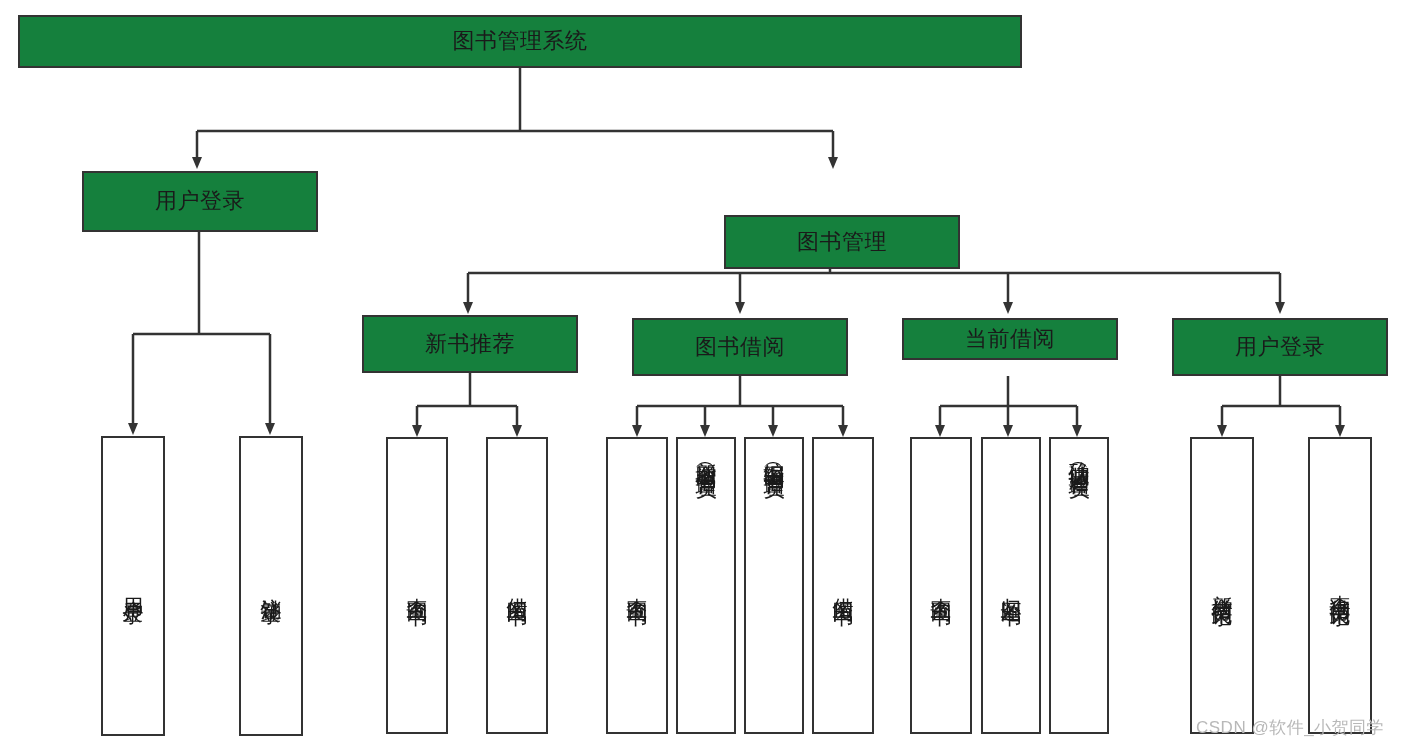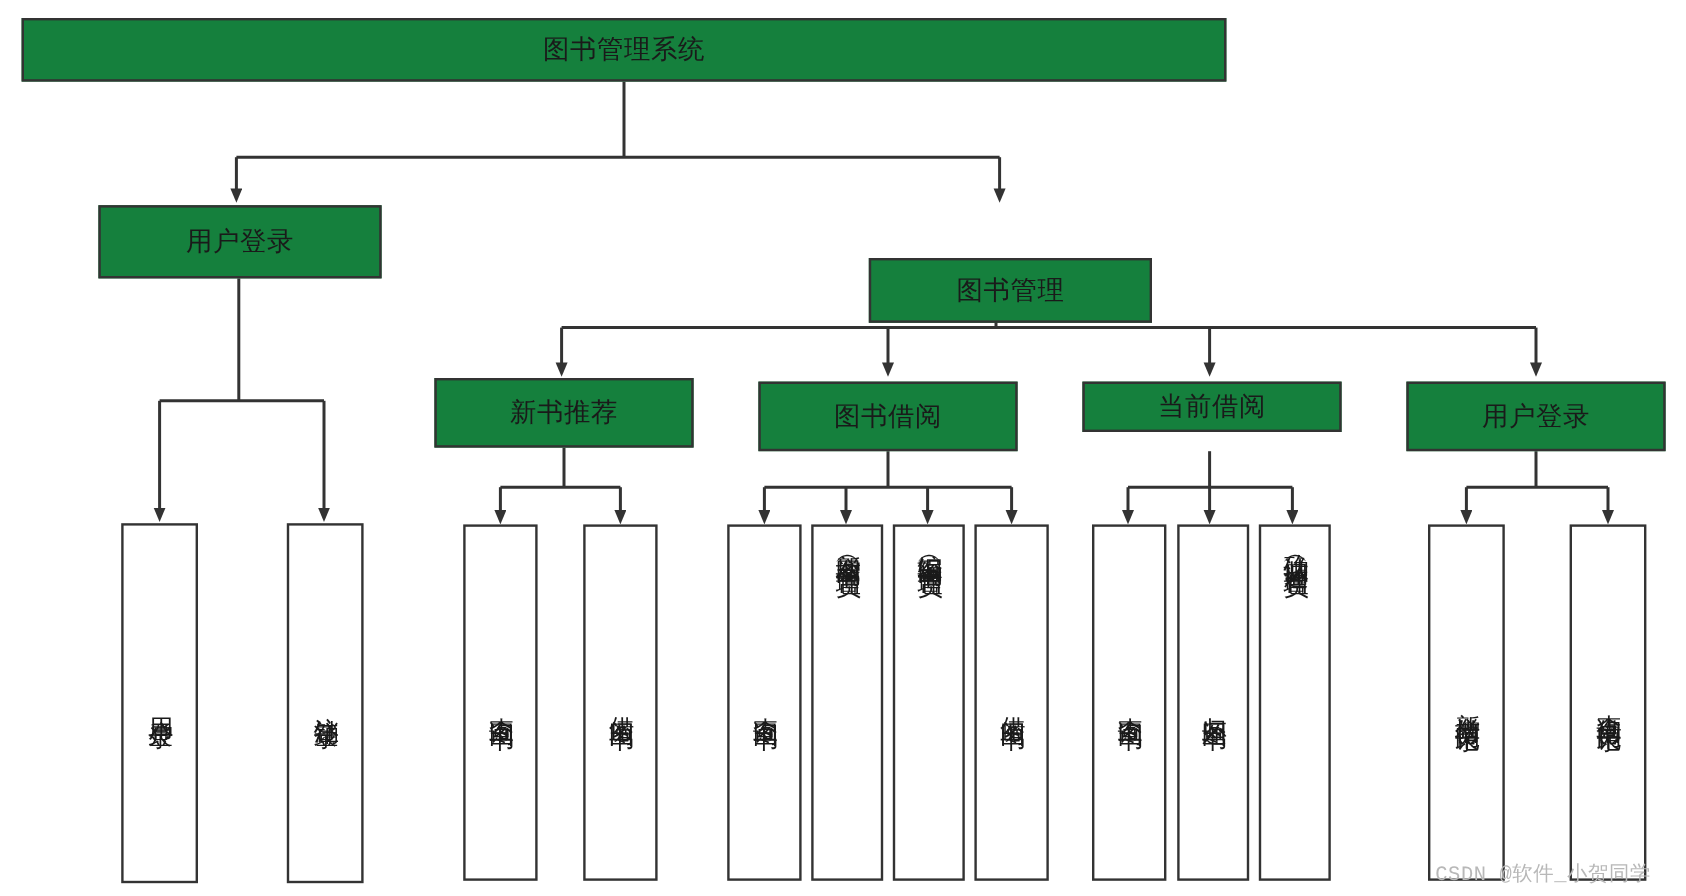--- a/index.html
+++ b/index.html
@@ -60,21 +60,20 @@
   }
   .leaf-box.top-v .node-label-v {
     margin-top: 6px;
   }
   .watermark {
     position: absolute;
     font-size: 17px;
     color: #b8b8b8;
     white-space: nowrap;
     letter-spacing: 0.5px;
-    font-family: Liberation Mono, monospace;
   }
   svg.connectors {
     position: absolute;
     left: 0;
     top: 0;
     width: 1405px;
     height: 747px;
     pointer-events: none;
   }
   .conn-line {

